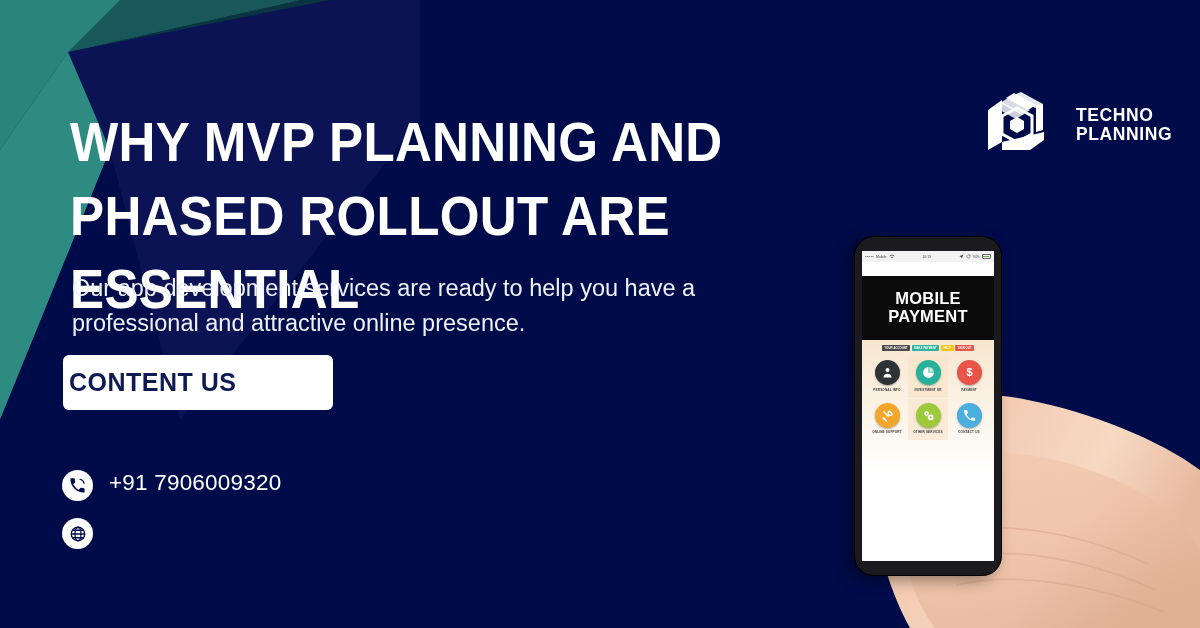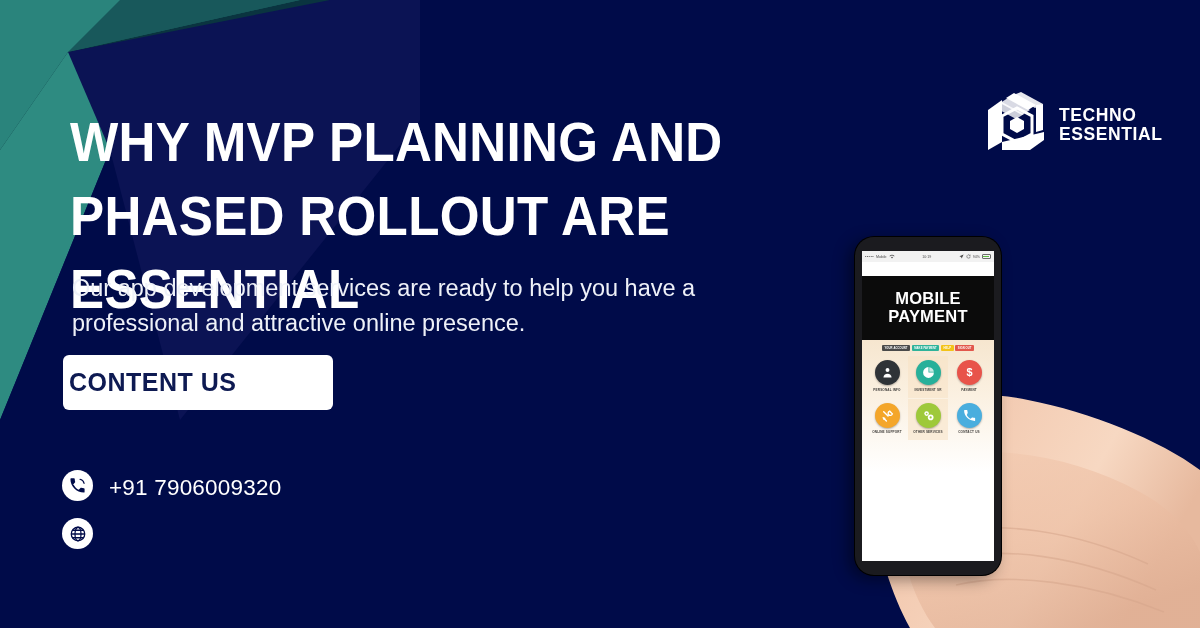--- a/index.html
+++ b/index.html
@@ -9,21 +9,21 @@
     background:#000b49;
     font-family:"Liberation Sans", sans-serif;
   }
 
   
   .deco{position:absolute;top:0;left:0;width:420px;height:420px;pointer-events:none;}
 
   
   .logo{position:absolute;top:92px;left:986px;display:flex;align-items:center;gap:11px;}
   .logo-mark{width:62px;height:66px;flex:none;}
-  .logo-text{display:flex;flex-direction:column;line-height:1.06;}
+  .logo-text{display:flex;flex-direction:column;line-height:1.06;margin-left:17px;}
   .logo-text span{
     color:#ffffff;font-weight:bold;font-size:17.5px;letter-spacing:.6px;
   }
 
   
   .headline{
     position:absolute;left:70px;top:106px;width:790px;
     color:#ffffff;
     font-family:"Liberation Sans Narrow","Liberation Sans",sans-serif;
     font-weight:bold;font-size:55px;line-height:1.34;
@@ -39,21 +39,21 @@
     position:absolute;left:63px;top:355px;
     width:270px;height:55px;
     background:#ffffff;border:none;border-radius:6px;
     color:#0e1a52;font-weight:bold;font-size:25px;letter-spacing:.5px;
     display:flex;align-items:center;
     cursor:pointer;
   }
 
   
   .contact{position:absolute;left:62px;top:470px;display:flex;flex-direction:column;gap:17px;}
-  .c-row{display:flex;align-items:flex-end;gap:16px;}
+  .c-row{display:flex;align-items:flex-start;gap:16px;}
   .c-ico{
     width:31px;height:31px;border-radius:50%;background:#ffffff;flex:none;
     display:flex;align-items:center;justify-content:center;
   }
   .c-ico svg{display:block;}
   .c-txt{color:#ffffff;font-size:22.5px;letter-spacing:.2px;}
 
   
   .hand-wrap{position:absolute;left:760px;top:0;width:440px;height:628px;}
   .palm{position:absolute;inset:0;}
@@ -130,21 +130,21 @@
         <polygon points="8,15 16,10 38,22 30,27" opacity=".8"></polygon>
         <polygon points="50,13 57,12 57,38 50,40"></polygon>
       </g>
       <g fill="none" stroke="#ffffff" stroke-width="3">
         <polygon points="16,24 31,16 46,24 46,42 31,50 16,42"></polygon>
       </g>
       <polygon points="24,29 31,25 38,29 38,37 31,41 24,37" fill="#ffffff"></polygon>
     </svg>
     <div class="logo-text">
       <span>TECHNO</span>
-      <span>ESSENTIAL</span>
+      <span>PLANNING</span>
     </div>
   </div>
 
   <div class="headline">WHY MVP PLANNING AND PHASED ROLLOUT ARE ESSENTIAL</div>
 
   <div class="subhead">Our app development services are ready to help you have a professional and attractive online presence.</div>
 
   <button class="cta">CONTENT US</button>
 
   <div class="contact">

